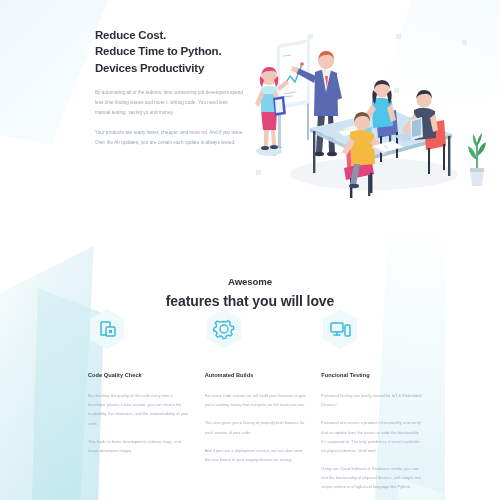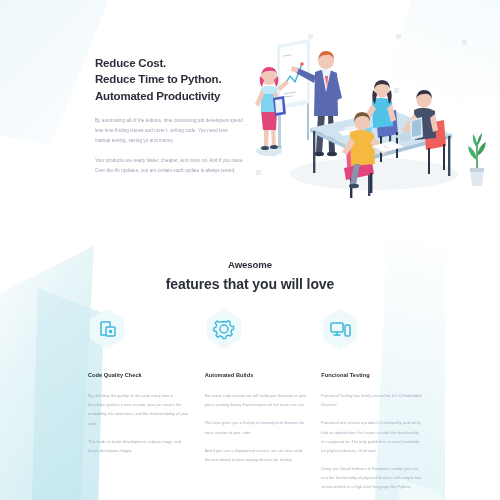--- a/index.html
+++ b/index.html
@@ -20,21 +20,21 @@
   }
   .hero-bg-right {
     position: absolute; right: -30px; top: -20px; width: 160px; height: 150px;
     background: linear-gradient(200deg, #f2f9fc 0%, #ffffff 80%);
     clip-path: polygon(30% 0%, 100% 0%, 100% 70%, 0% 100%);
     opacity: .85;
   }
   .hero-text { position: absolute; left: 95px; top: 27px; width: 148px; }
   .hero-title {
     font-size: 11.5px; font-weight: 700; line-height: 1.42;
-    color: #2b2f3a; letter-spacing: -0.2px; margin-top: 28px;
+    color: #2b2f3a; letter-spacing: -0.2px;
   }
   .hero-title .line { display: block; white-space: nowrap; }
   .hero-para {
     font-size: 4.6px; line-height: 2.22; color: #9aa3b4;
     margin-top: 12px; letter-spacing: .06px;
   }
   .hero-para + .hero-para { margin-top: 9px; }
 
   
   .illo { position: absolute; left: 246px; top: 28px; width: 252px; height: 172px; }
@@ -60,21 +60,21 @@
     clip-path: polygon(18% 0%, 100% 0%, 100% 100%, 0% 100%);
     opacity: .8;
   }
   .feat-bg-right2 {
     position: absolute; right: 58px; top: 246px; width: 48px; height: 254px;
     background: linear-gradient(180deg, #f2fbfc 0%, #dbf2f6 100%);
     clip-path: polygon(10% 0%, 100% 6%, 100% 100%, 0% 100%);
     opacity: .85;
   }
 
-  .feat-head { position: absolute; left: 0; top: 25px; width: 500px; text-align: center; }
+  .feat-head { position: absolute; left: 0; top: 42px; width: 500px; text-align: center; }
   .feat-head .h1 {
     font-size: 9.6px; font-weight: 700; color: #2b2f3a; line-height: 1.62;
     letter-spacing: -.1px;
   }
   .feat-head .h2 {
     font-size: 14px; font-weight: 700; color: #2b2f3a; line-height: 1.62;
     letter-spacing: -.1px;
   }
 
   .cols {
@@ -101,21 +101,21 @@
 <div id="page">
 
   <section class="hero">
     <div class="hero-bg-left"></div>
     <div class="hero-bg-right"></div>
 
     <div class="hero-text">
       <h1 class="hero-title">
         <span class="line">Reduce Cost.</span>
         <span class="line">Reduce Time to Python.</span>
-        <span class="line">Automated Productivity</span>
+        <span class="line">Devices Productivity</span>
       </h1>
       <p class="hero-para">By automating all of the tedious, time consuming job developers spend less time finding issues and more t. writing code. You need less manual testing, saving yo and money.</p>
       <p class="hero-para">Your products are ready faster, cheaper, and more rol. And if you issue Over the Air updates, you are certain each update is always tested.</p>
     </div>
 
     <div class="illo">
       <svg viewBox="0 0 252 172" xmlns="http://www.w3.org/2000/svg">
 
         <g fill="#e9eef2">
           <rect x="62" y="6" width="5" height="5"></rect>

